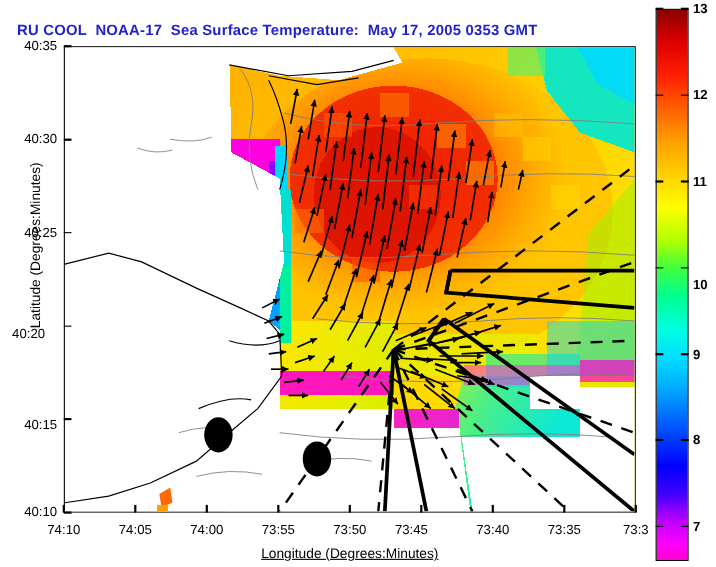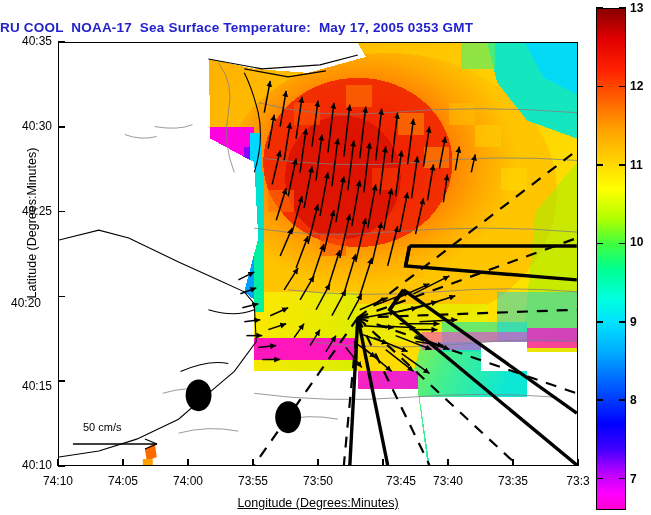--- a/index.html
+++ b/index.html
@@ -1,20 +1,20 @@
 <!DOCTYPE html>
 <html><head>
 <meta charset="utf-8">
 <style>
   html,body{margin:0;padding:0;background:#ffffff;}
   body{width:651px;height:515px;position:relative;overflow:hidden;
        font-family:"Liberation Sans",sans-serif;}
 
   
-  #title{position:absolute;left:0;top:20px;width:504px;text-align:left;
+  #title{position:absolute;left:0;top:20px;width:504px;text-align:center;
          font-size:13.5px;font-weight:bold;color:#2222cc;letter-spacing:.2px;
          white-space:pre;}
 
   
   #plot{position:absolute;left:58px;top:42px;width:520px;height:424px;
         border:1.5px solid #000;background:#ffffff;overflow:hidden;box-sizing:border-box;}
   #plotinner{position:absolute;inset:0;overflow:hidden;}
 
   
   .layer{position:absolute;left:0;top:0;width:100%;height:100%;}
@@ -331,44 +331,37 @@
       <ellipse cx="140" cy="354" rx="13" ry="16" fill="#000"></ellipse>
       <ellipse cx="230" cy="376" rx="13" ry="16" fill="#000"></ellipse>
     </svg>
 
     <svg class="layer" viewBox="0 0 520 424">
       <path d="M86,408 L96,402 L98,416 L88,420 Z" fill="#ff6a00"></path>
       <rect x="84" y="418" width="10" height="6" fill="#ffa000"></rect>
     </svg>
 
 
-    <div id="scalebar">
-      <div class="lbl">50 cm/s</div>
-      <svg width="100" height="20">
-        <line x1="2" y1="11" x2="86" y2="11" stroke="#000" stroke-width="1.3"></line>
-        <path d="M86,11 L74,6 M86,11 L74,16" stroke="#000" stroke-width="1.3" fill="none"></path>
-      </svg>
-    </div>
 
   </div>
 </div>
 
 <div id="xticks">
     <div class="tick" style="left: 57.25px; top: 459px; width: 1.5px; height: 7px;"></div>
     <div class="xtlabel" style="left: 28px; top: 474px;">74:10</div>
     <div class="tick" style="left: 122.25px; top: 459px; width: 1.5px; height: 7px;"></div>
     <div class="xtlabel" style="left: 93px; top: 474px;">74:05</div>
     <div class="tick" style="left: 187.25px; top: 459px; width: 1.5px; height: 7px;"></div>
     <div class="xtlabel" style="left: 158px; top: 474px;">74:00</div>
     <div class="tick" style="left: 252.25px; top: 459px; width: 1.5px; height: 7px;"></div>
     <div class="xtlabel" style="left: 223px; top: 474px;">73:55</div>
     <div class="tick" style="left: 317.25px; top: 459px; width: 1.5px; height: 7px;"></div>
     <div class="xtlabel" style="left: 288px; top: 474px;">73:50</div>
     <div class="tick" style="left: 382.25px; top: 459px; width: 1.5px; height: 7px;"></div>
-    <div class="xtlabel" style="left: 371px; top: 474px;">73:45</div>
+    <div class="xtlabel" style="left: 344px; top: 474px;">73:45</div>
     <div class="tick" style="left: 447.25px; top: 459px; width: 1.5px; height: 7px;"></div>
     <div class="xtlabel" style="left: 418px; top: 474px;">73:40</div>
     <div class="tick" style="left: 512.25px; top: 459px; width: 1.5px; height: 7px;"></div>
     <div class="xtlabel" style="left: 483px; top: 474px;">73:35</div>
     <div class="tick" style="left: 577.25px; top: 459px; width: 1.5px; height: 7px;"></div>
     <div class="xtlabel" style="left: 548px; top: 474px;">73:3</div>
   </div>
 <div id="yticks">
     <div class="tick" style="left: 58px; top: 41.25px; width: 7px; height: 1.5px;"></div>
     <div class="ytlabel" style="left: 0px; top: 34px;">40:35</div>
@@ -393,21 +386,21 @@
     <div class="cbtick r" style="top: 7.25px;"></div>
     <div class="cblabel" style="top: 8px;">13</div>
     <div class="cbtick" style="top: 85.6875px;"></div>
     <div class="cbtick r" style="top: 85.6875px;"></div>
     <div class="cblabel" style="top: 86.4375px;">12</div>
     <div class="cbtick" style="top: 164.125px;"></div>
     <div class="cbtick r" style="top: 164.125px;"></div>
     <div class="cblabel" style="top: 164.875px;">11</div>
     <div class="cbtick" style="top: 242.562px;"></div>
     <div class="cbtick r" style="top: 242.562px;"></div>
-    <div class="cblabel" style="top: 242px;">10</div>
+    <div class="cblabel" style="top: 259px;">10</div>
     <div class="cbtick" style="top: 321px;"></div>
     <div class="cbtick r" style="top: 321px;"></div>
     <div class="cblabel" style="top: 321.75px;">9</div>
     <div class="cbtick" style="top: 399.438px;"></div>
     <div class="cbtick r" style="top: 399.438px;"></div>
     <div class="cblabel" style="top: 400.188px;">8</div>
     <div class="cbtick" style="top: 477.875px;"></div>
     <div class="cbtick r" style="top: 477.875px;"></div>
     <div class="cblabel" style="top: 478.625px;">7</div>
   </div>

